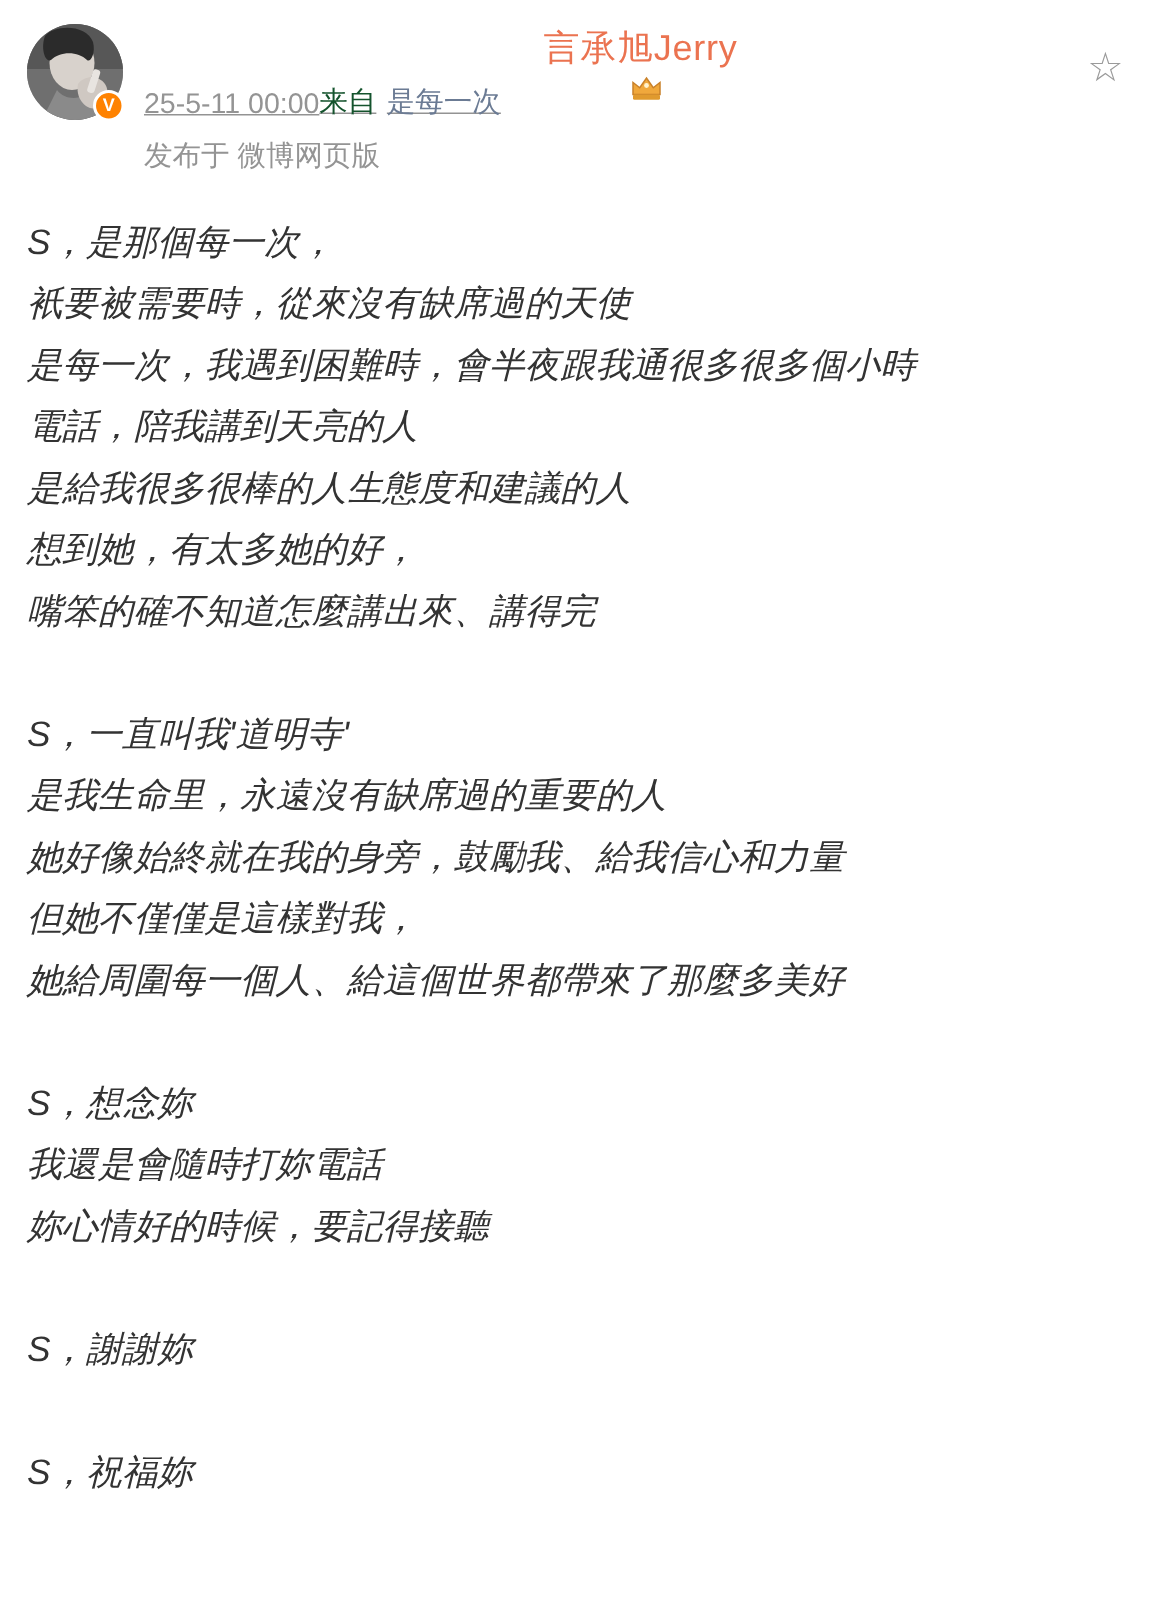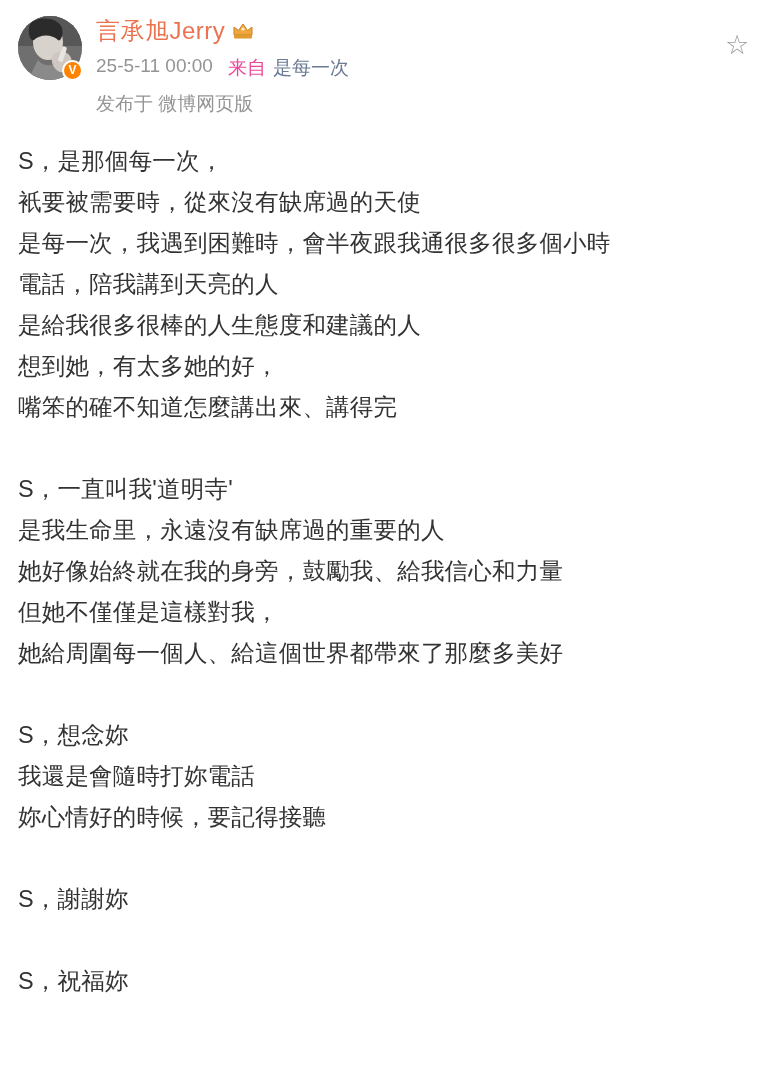--- a/index.html
+++ b/index.html
@@ -60,45 +60,47 @@
   .head-text {
     margin-left: 14px;
     padding-top: 2px;
     flex: 1 1 auto;
     min-width: 0;
   }
   .name-row {
     display: flex;
     align-items: center;
     height: 30px;
+    flex-direction: column;
   }
   .name {
     color: #eb7350;
     font-size: 24px;
     letter-spacing: 0.5px;
     white-space: nowrap;
   }
   .crown-icon {
     margin-left: 7px;
     width: 22px;
     height: 22px;
     display: inline-block;
   }
   .meta-row {
     margin-top: 9px;
     display: flex;
-    align-items: flex-start;
+    align-items: flex-end;
     color: #939393;
     font-size: 19px;
     white-space: nowrap;
+    text-decoration: underline;
   }
   .meta-time { color: #949494; }
   .meta-from {
-    margin-left: 15px;
-    color: #ec4899;
+    margin-left: 0;
+    color: #14532d;
   }
   .meta-source {
     margin-left: 7px;
     color: #6b7b94;
   }
   .region-row {
     margin-top: 10px;
     color: #949494;
     font-size: 19px;
   }
@@ -116,20 +118,21 @@
     user-select: none;
   }
   .content {
     margin-top: 24px;
     color: #333333;
     font-size: 23.5px;
     line-height: 41px;
     letter-spacing: 0.2px;
     white-space: pre-wrap;
     word-break: break-word;
+    font-style: italic;
   }
   .content .blank { display: block; height: 41px; }
   .line { display: block; }
 </style>
 </head>
 <body>
 
 <div class="post">
 
   <div class="header">

